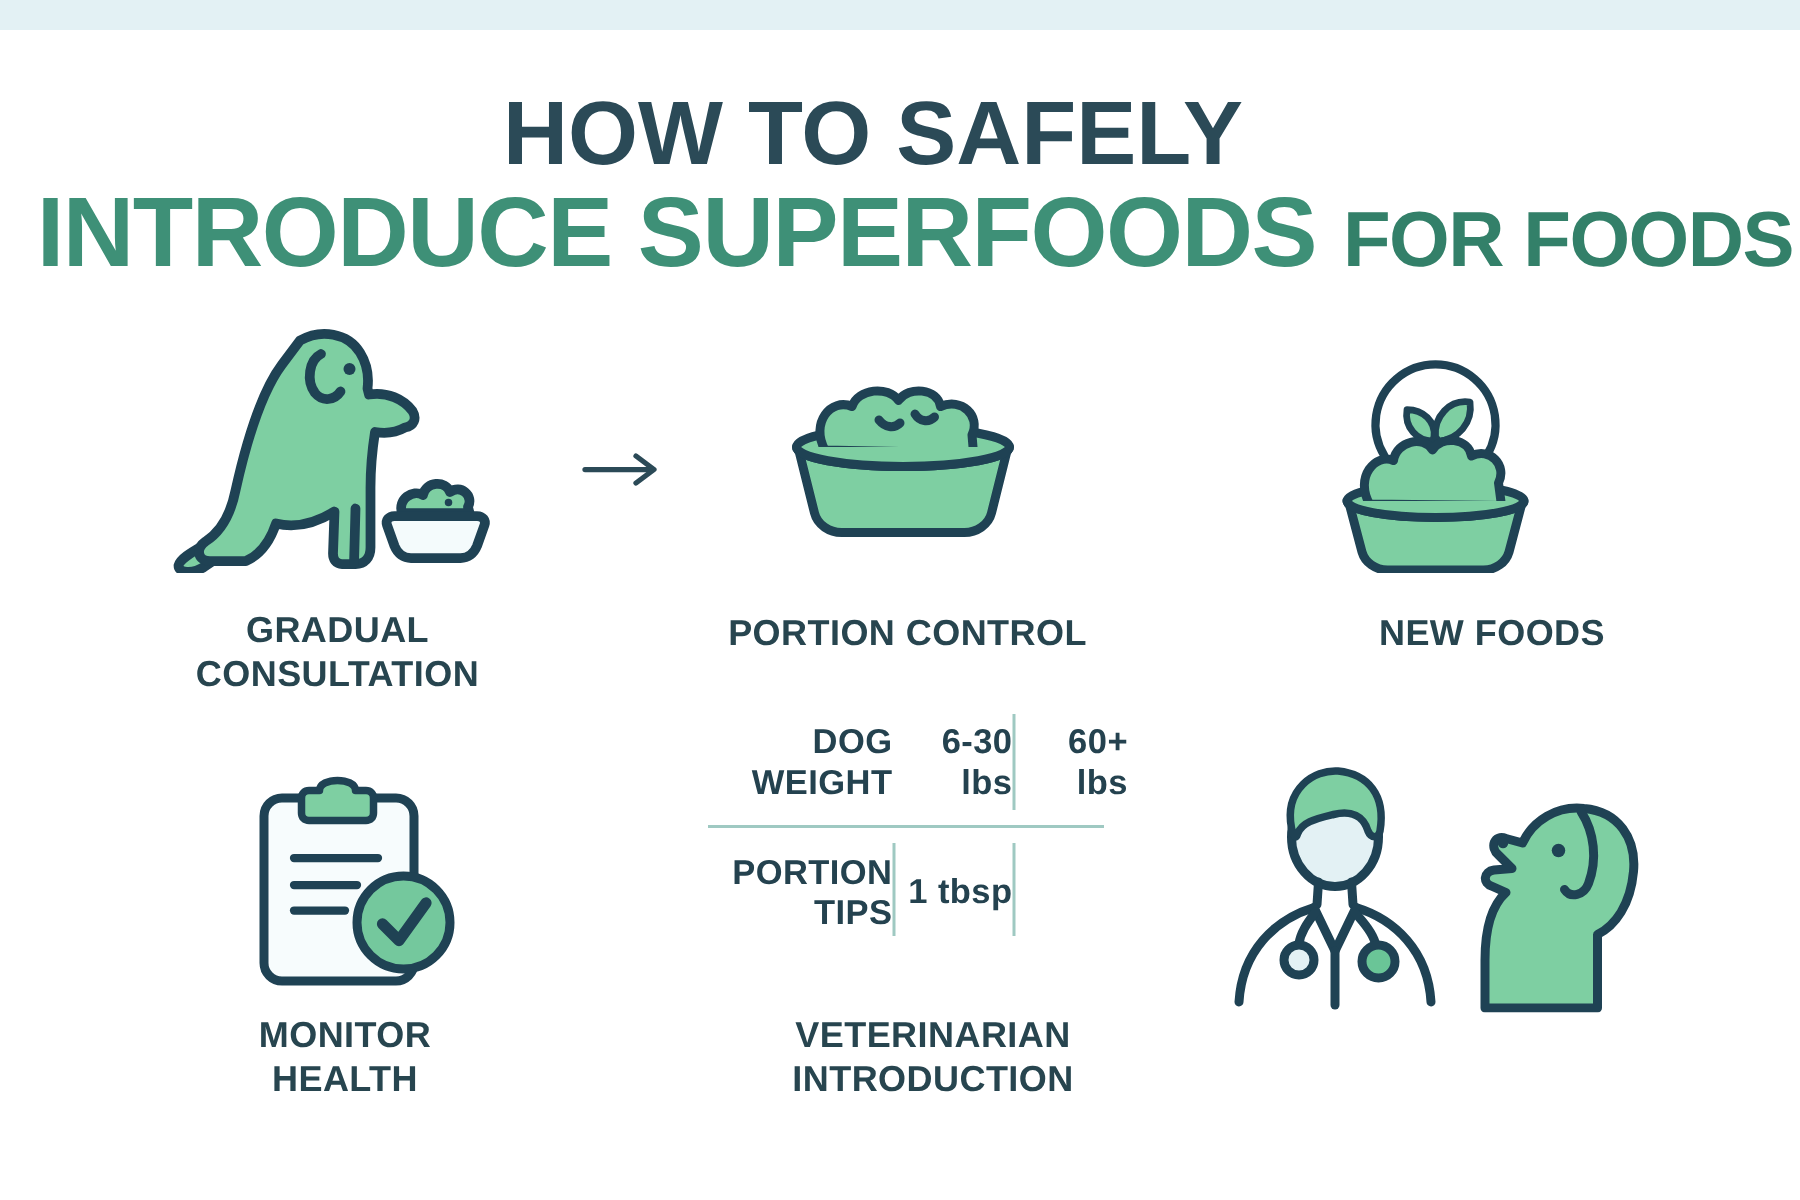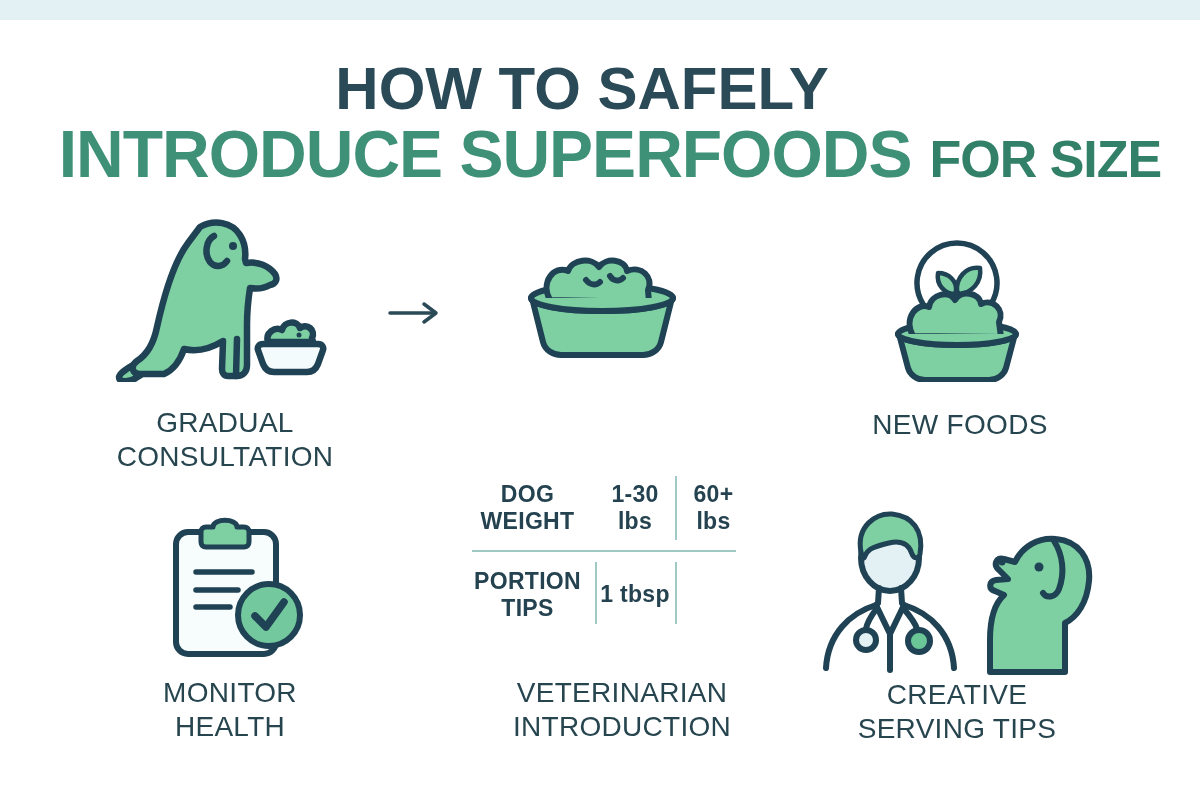--- a/index.html
+++ b/index.html
@@ -30,61 +30,61 @@
   #dog-icon{left:110px;top:197px;}
   #arrow-icon{left:388px;top:281px;}
   #portion-icon{left:520px;top:236px;}
   #newfoods-icon{left:885px;top:214px;}
   #clipboard-icon{left:170px;top:496px;}
   #vet-icon{left:818px;top:490px;}
 
   
   .step-label{
     position:absolute;text-align:center;
-    font-weight:normal;font-size:28px;line-height:1.22;
+    font-weight:bold;font-size:24px;line-height:1.22;
     color:#27454F;letter-spacing:.3px;
   }
   #gradual-label{left:95px;top:386px;width:260px;}
   #portion-label{left:445px;top:388px;width:320px;}
-  #newfoods-label{left:850px;top:388px;width:220px;}
+  #newfoods-label{left:850px;top:388px;width:220px;text-align:right;}
   #monitor-label{left:120px;top:656px;width:220px;}
   #vet-label{left:462px;top:656px;width:320px;}
   #creative-label{left:822px;top:658px;width:270px;}
 
   
   .table-card{
     position:absolute;left:460px;top:444px;width:292px;height:174px;
     background:#FFFFFF;
   }
   .table-grid{
     position:absolute;inset:0;
     display:grid;
     grid-template-columns:135px 80px 77px;
     grid-template-rows:87px 87px;
   }
   .cell{
-    display:flex;flex-direction:column;align-items:center;justify-content:center;
+    display:flex;flex-direction:column;align-items:flex-end;justify-content:center;
     font-weight:bold;color:#24424F;font-size:23px;line-height:1.15;
     letter-spacing:.3px;text-align:center;
   }
   .divider{position:absolute;background:#9FC9C2;}
   .hline{left:12px;width:264px;top:86px;height:2px;}
   .vline-a{left:215px;top:12px;width:2px;height:64px;}
   .vline-b{left:135px;top:98px;width:2px;height:62px;}
   .vline-c{left:215px;top:98px;width:2px;height:62px;}
 </style>
 </head>
 <body>
 
 <div class="canvas">
 
   <div class="title1">HOW TO SAFELY</div>
   <div class="title2">
     <span class="big">INTRODUCE SUPERFOODS</span>
-    <span class="small">FOR SIZE</span>
+    <span class="small">FOR FOODS</span>
   </div>
 
   <svg id="dog-icon" class="icon" width="230" height="165" viewBox="0 0 230 165">
     <g stroke="#1F4254" stroke-width="6.5" stroke-linejoin="round" stroke-linecap="round">
       <path fill="#7ECFA2" d="M30 144 C20 150 10 155 9 160 C9 165 18 166 26 161 C33 157 39 150 42 145 Z"></path>
       <path fill="#7ECFA2" d="M90 10 C104 2 122 5 130 18 C135 26 136 34 135 42 L136 46 C148 44 159 49 165 57 C168 62 166 67 160 68 C153 72 146 72 140 71 C138 84 137 96 137 108 L137 148 C137 155 133 159 127 159 L118 159 C114 159 112 156 112 152 L113 124 C100 132 86 135 74 132 C70 144 63 153 54 157 L30 157 C22 157 20 149 27 144 C38 137 44 125 47 110 C53 83 63 46 78 26 Z"></path>
       <path fill="none" d="M104 19 C96 23 94 37 100 45 C105 51 113 50 117 44"></path>
       <path fill="none" d="M126 159 L127 122"></path>
       <circle cx="123" cy="29" r="4" fill="#1F4254" stroke="none"></circle>
       <path fill="#7ECFA2" d="M158 125 C155 116 165 109 172 113 C174 104 187 103 190 111 C197 106 206 113 202 121 L203 125 Z"></path>
@@ -157,46 +157,43 @@
       <circle cx="221" cy="57" r="4.5" fill="#1F4254" stroke="none"></circle>
       <circle cx="184" cy="52" r="3.5" fill="#1F4254" stroke="none"></circle>
     </g>
   </svg>
 
   <div id="gradual-label" class="step-label">
     <div>GRADUAL</div>
     <div>CONSULTATION</div>
   </div>
 
+  <div id="portion-label" class="step-label">PORTION CONTROL</div>
 
   <div id="newfoods-label" class="step-label">NEW FOODS</div>
 
   <div id="monitor-label" class="step-label">
     <div>MONITOR</div>
     <div>HEALTH</div>
   </div>
 
   <div id="vet-label" class="step-label">
     <div>VETERINARIAN</div>
     <div>INTRODUCTION</div>
   </div>
 
-  <div id="creative-label" class="step-label">
-    <div>CREATIVE</div>
-    <div>SERVING TIPS</div>
-  </div>
 
   <div class="table-card">
     <div class="table-grid">
       <div class="cell">
         <div>DOG</div>
         <div>WEIGHT</div>
       </div>
       <div class="cell">
-        <div>1-30</div>
+        <div>6-30</div>
         <div>lbs</div>
       </div>
       <div class="cell">
         <div>60+</div>
         <div>lbs</div>
       </div>
       <div class="cell">
         <div>PORTION</div>
         <div>TIPS</div>
       </div>

